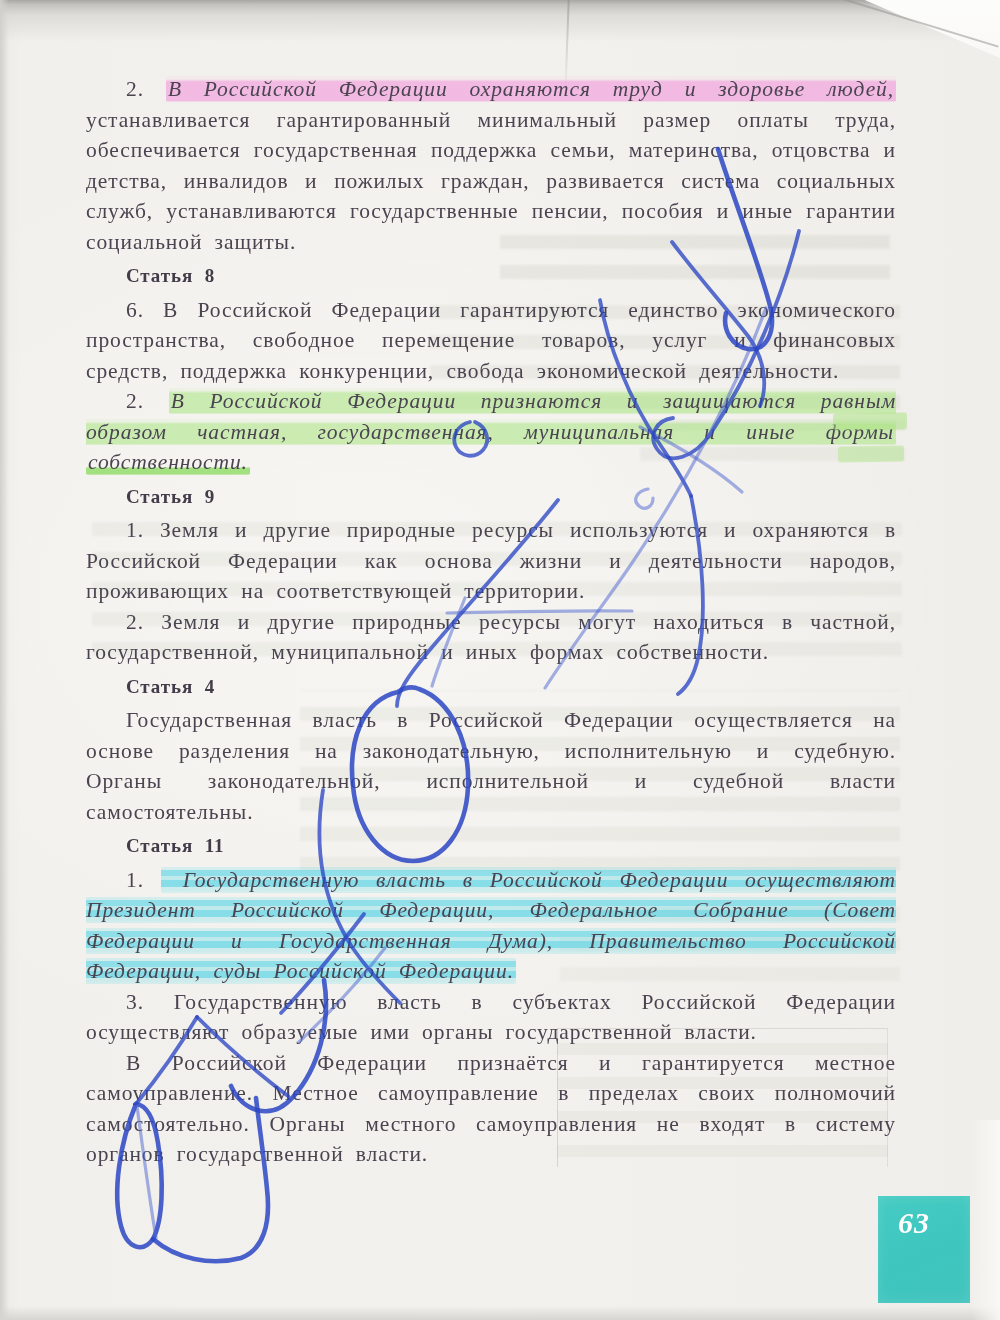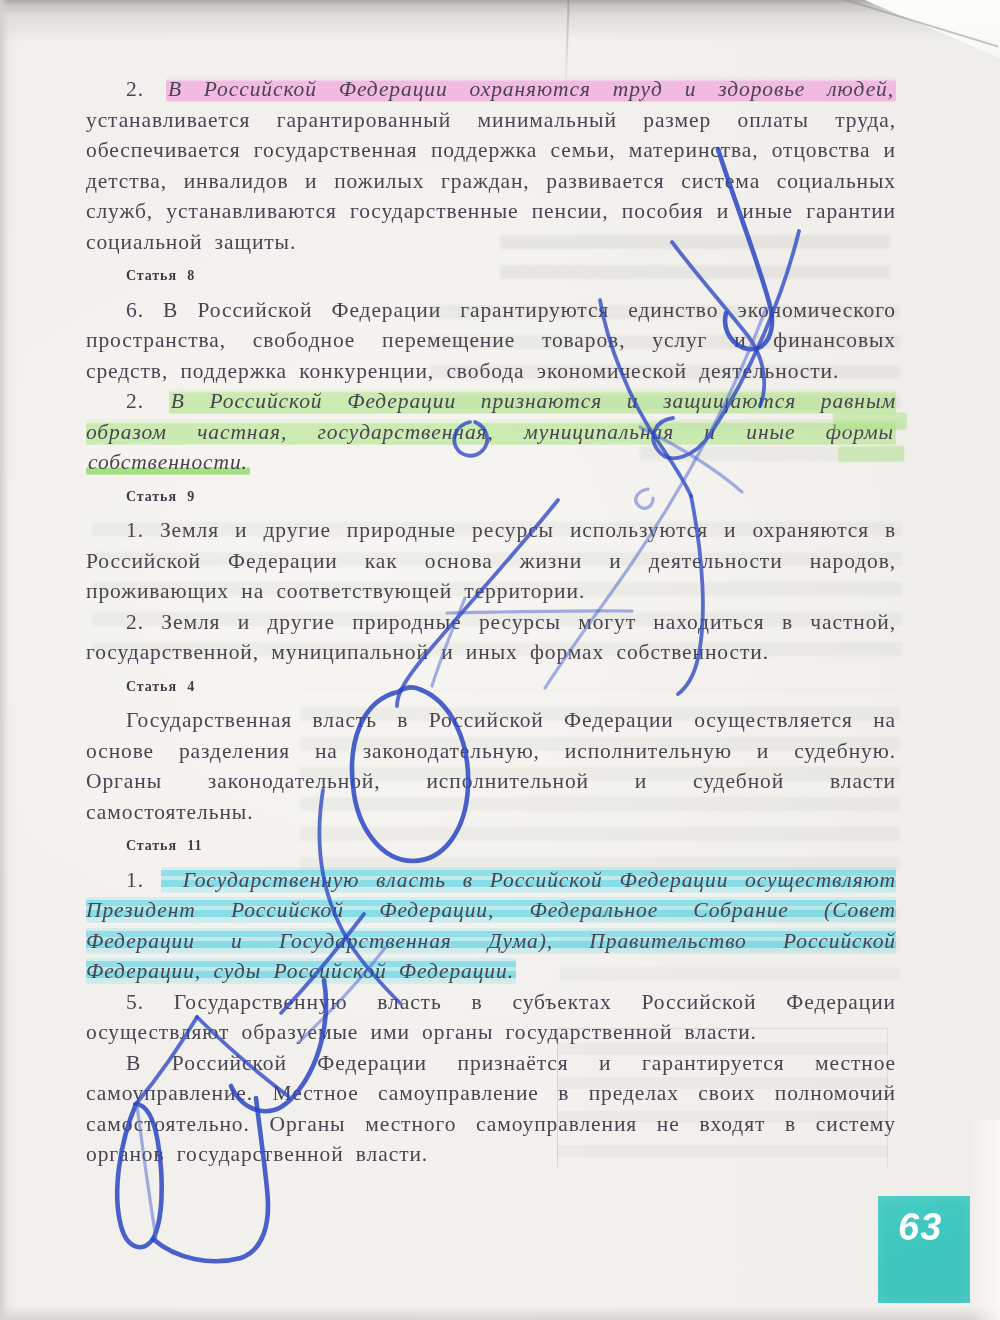--- a/index.html
+++ b/index.html
@@ -42,21 +42,21 @@
     background:repeating-linear-gradient(0deg,transparent 0 10px,rgba(130,150,120,.14) 10px 22px,transparent 22px 34px);
     filter:blur(.7px);}
 
   
   .text-block{
     position:absolute;left:86px;top:74px;width:810px;
     color:#4a4350;font-size:21.5px;line-height:30.5px;
     letter-spacing:.9px;word-spacing:6px;
   }
   .para{margin:0;text-indent:40px;text-align:justify;}
-  .article-heading{margin:4px 0 3px 40px;font-size:14px;line-height:30.5px;
+  .article-heading{margin:4px 0 3px 40px;font-size:19px;line-height:30.5px;
     font-weight:bold;color:#423c49;letter-spacing:.9px;}
   mark{color:inherit;padding:1px 2px;border-radius:2px;font-style:italic;}
   .hl-pink{background:linear-gradient(180deg,rgba(243,160,223,.08) 0 12%,rgba(242,153,220,.62) 22% 94%,rgba(242,153,220,.15) 100%);}
   .hl-green{background:linear-gradient(180deg,rgba(168,228,128,.10) 0 10%,rgba(167,228,125,.55) 20% 96%,rgba(167,228,125,.12) 100%);}
   .ul-green{background:linear-gradient(180deg,rgba(150,224,110,0) 0 68%,rgba(142,220,100,.8) 74% 97%,rgba(142,220,100,0) 100%);}
   .hl-cyan{background:repeating-linear-gradient(180deg,
       rgba(72,213,230,.18) 0 3px,rgba(62,208,228,.55) 3px 9px,
       rgba(72,213,230,.30) 9px 13px,rgba(62,208,228,.60) 13px 20px,
       rgba(72,213,230,.22) 20px 24px);padding-left:22px;}
   .streak{position:absolute;border-radius:3px;pointer-events:none;}
@@ -72,23 +72,23 @@
   .pen path.heavy{stroke-width:4.6;opacity:.85;}
 
   
   .page-num-box{
     position:absolute;left:878px;top:1196px;width:92px;height:107px;
     background:linear-gradient(160deg,#45cbc3 0,#3ec6be 55%,#41c4bd 100%);
     box-shadow:inset 0 0 14px rgba(255,255,255,.12);
   }
   .page-num{
     display:block;margin:10px 0 0 20px;
-    font-family:Liberation Sans, sans-serif;
+    font-family:Liberation Serif, serif;
     font-weight:bold;font-style:italic;
-    font-size:38px;color:#ffffff;letter-spacing:1px;
+    font-size:30px;color:#ffffff;letter-spacing:1px;
   }
 </style>
 </head>
 <body>
 
 <div class="page">
 
   <div class="edge-top"></div>
   <div class="corner-wedge"></div>
   <div class="corner-wedge-line"></div>
@@ -116,21 +116,21 @@
 
     <h3 class="article-heading">Статья 9</h3>
     <p class="para">1. Земля и другие природные ресурсы используются и охраняются в Российской Федерации как основа жизни и деятельности народов, проживающих на соответствующей территории.</p>
     <p class="para">2. Земля и другие природные ресурсы могут находиться в частной, государственной, муниципальной и иных формах собственности.</p>
 
     <h3 class="article-heading">Статья 4</h3>
     <p class="para">Государственная власть в Российской Федерации осуществляется на основе разделения на законодательную, исполнительную и судебную. Органы законодательной, исполнительной и судебной власти самостоятельны.</p>
 
     <h3 class="article-heading">Статья 11</h3>
     <p class="para"><span>1. </span><mark class="hl-cyan">Государственную власть в Российской Федерации осуществляют Президент Российской Федерации, Федеральное Собрание (Совет Федерации и Государственная Дума), Правительство Российской Федерации, суды Российской Федерации.</mark></p>
-    <p class="para">5. Государственную власть в субъектах Российской Федерации осуществляют образуемые ими органы государственной власти.</p>
+    <p class="para">3. Государственную власть в субъектах Российской Федерации осуществляют образуемые ими органы государственной власти.</p>
 
     <p class="para">В Российской Федерации признаётся и гарантируется местное самоуправление. Местное самоуправление в пределах своих полномочий самостоятельно. Органы местного самоуправления не входят в систему органов государственной власти.</p>
 
   </div>
 
   <div class="streak streak-green-a"></div>
   <div class="streak streak-green-b"></div>
 
   <svg class="pen" width="1000" height="1320" viewBox="0 0 1000 1320" aria-hidden="true">
     <path class="heavy" d="M718,149 C734,200 757,258 769,302 C778,333 765,352 748,349 C732,346 722,330 726,313"></path>

